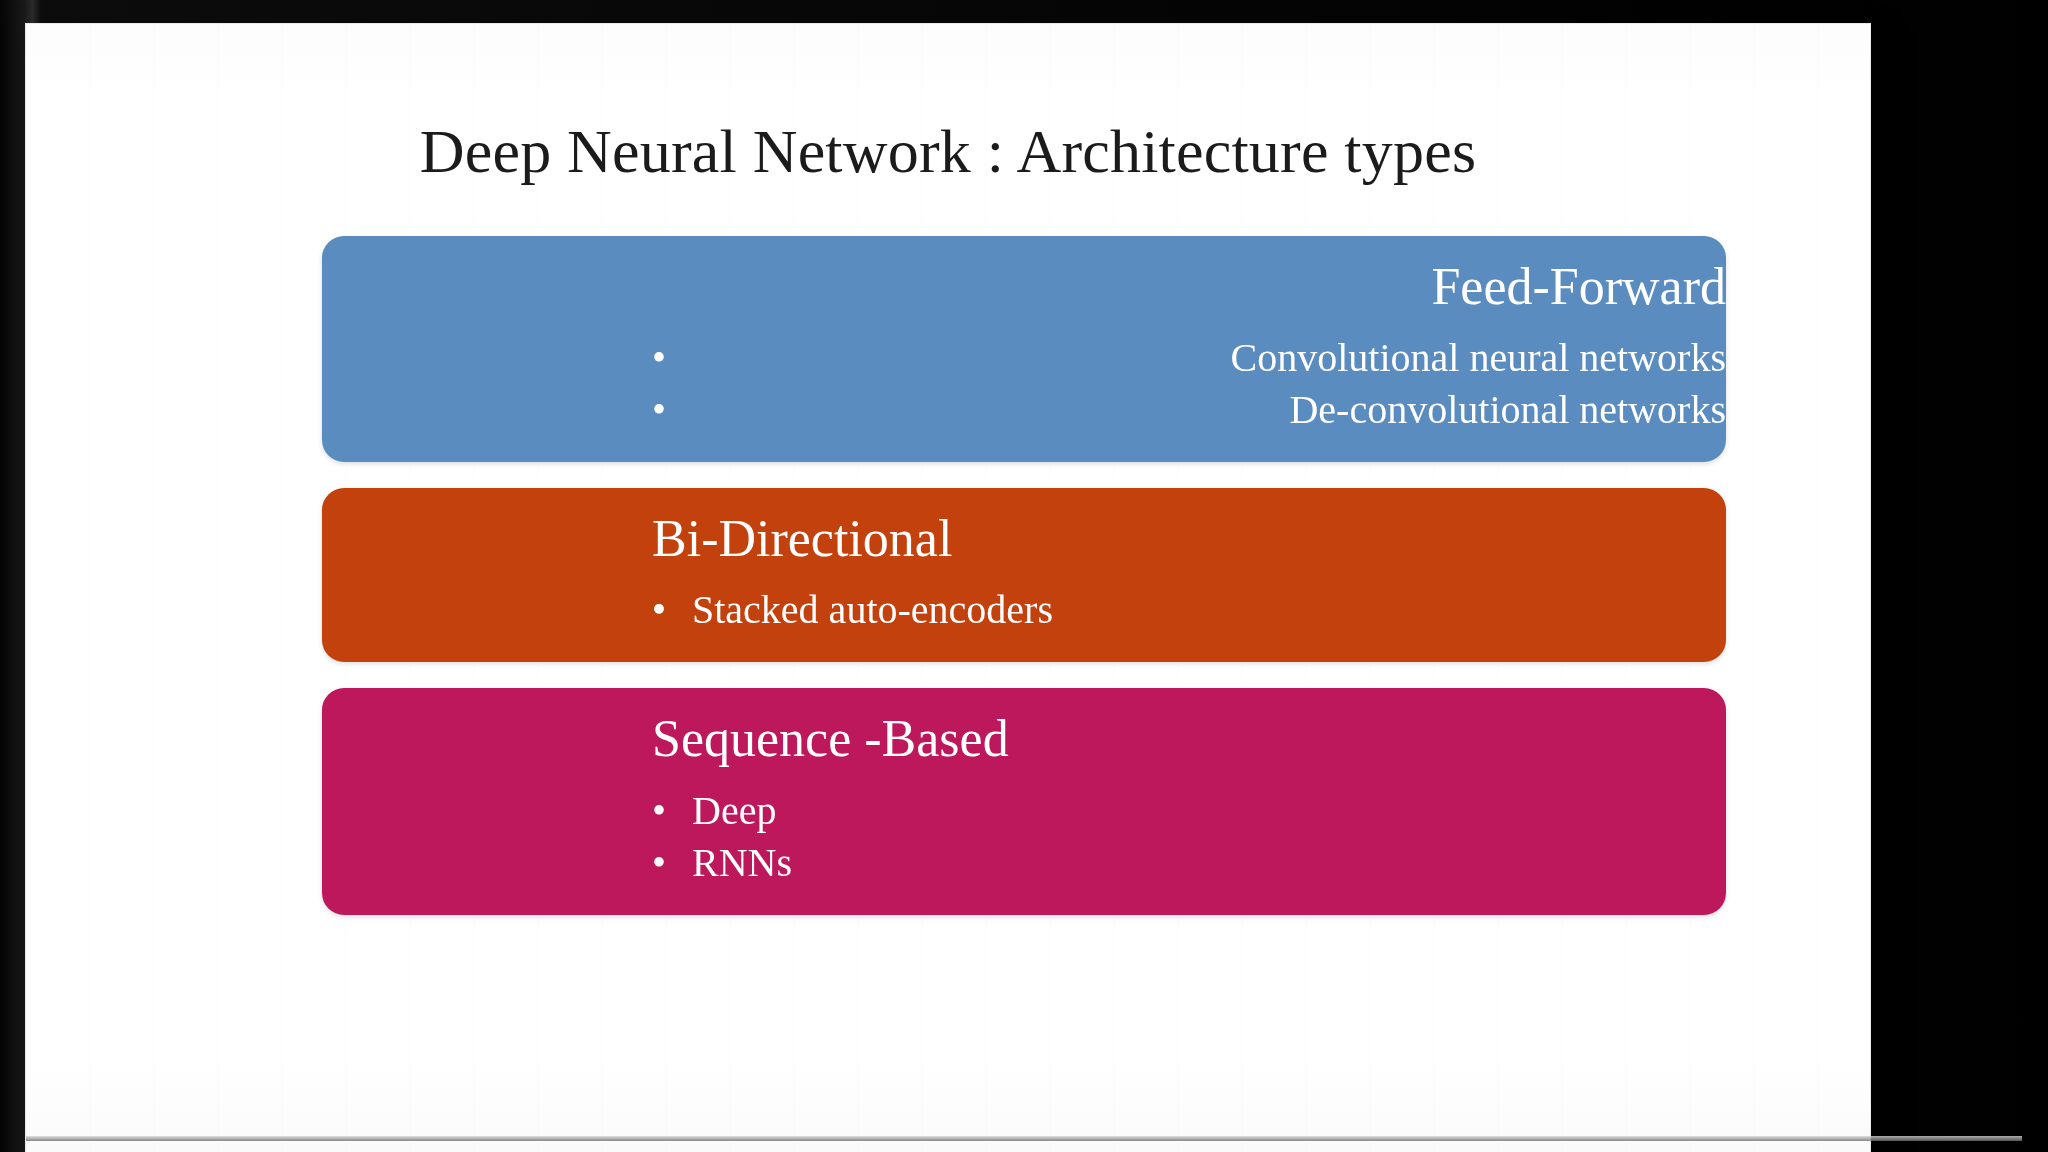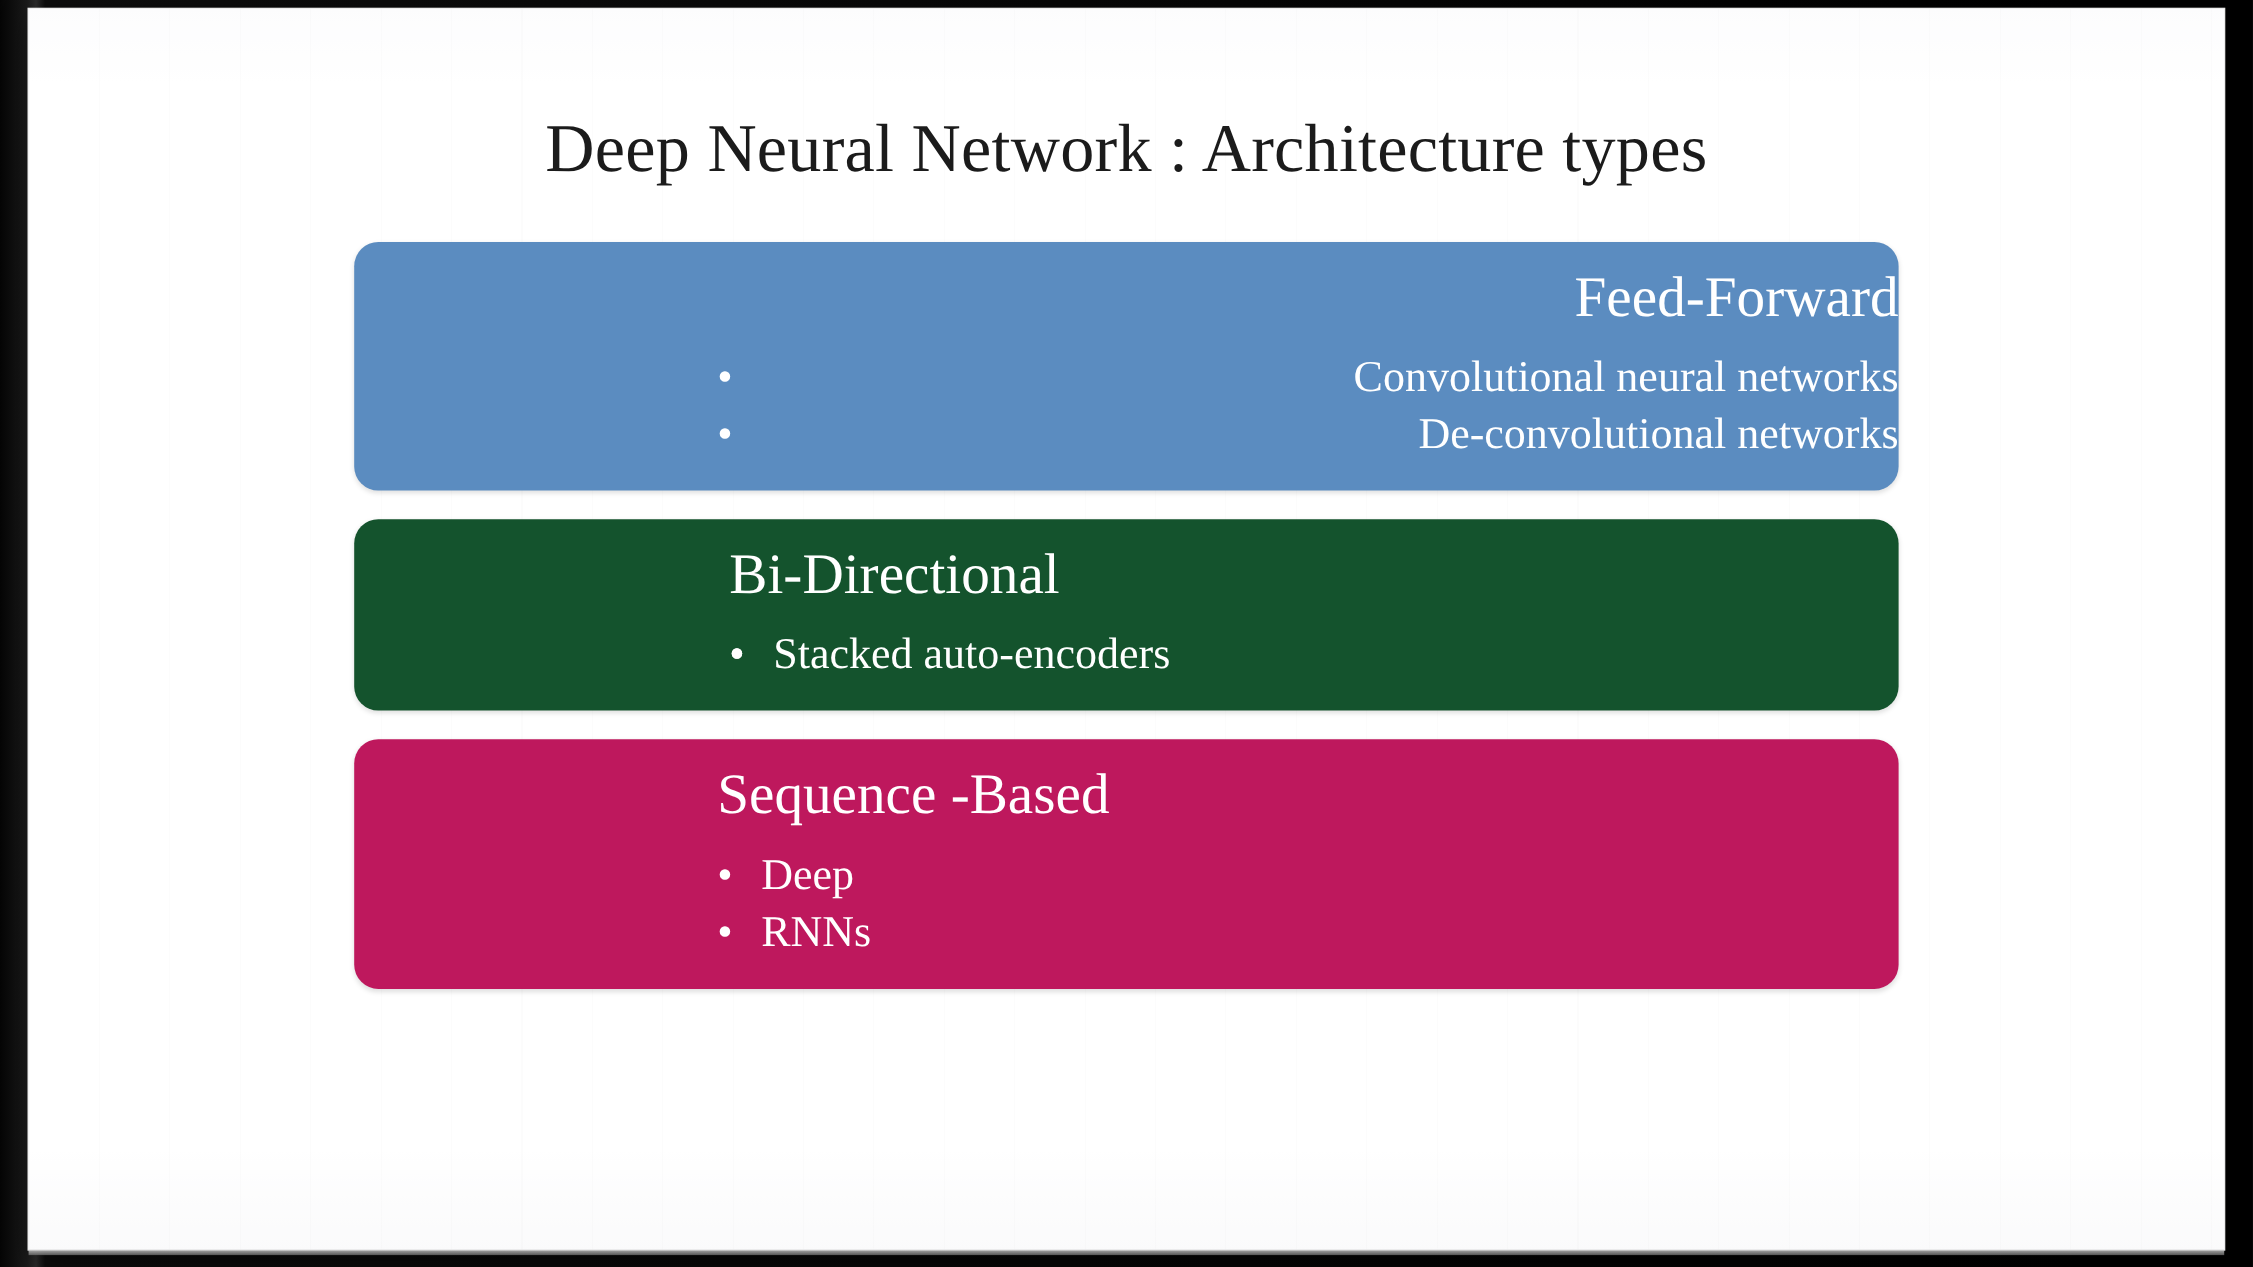--- a/index.html
+++ b/index.html
@@ -20,22 +20,22 @@
     width: 2048px;
     height: 1152px;
     background: linear-gradient(90deg, #050505 0%, #1a1a1a 1.2%, #2b2b2b 1.6%, #0d0d0d 2.0%, #000 100%);
     box-sizing: border-box;
   }
 
   
   #slide-canvas {
     position: absolute;
     left: 26px;
-    top: 8px;
-    width: 1996px;
+    top: 24px;
+    width: 1844px;
     height: 1128px;
     background: #ffffff;
     box-shadow: 0 0 0 1px #e9e9e9, 6px 10px 26px rgba(0,0,0,0.55);
     overflow: hidden;
   }
 
   
   #paper-texture {
     position: absolute;
     inset: 0;
@@ -149,21 +149,21 @@
             <span class="bullet-dot">•</span>
             <span>Convolutional neural networks</span>
           </li>
           <li class="bullet-item">
             <span class="bullet-dot">•</span>
             <span>De-convolutional networks</span>
           </li>
         </ul>
       </div>
 
-      <div class="arch-box" style="background: #14532d; padding-left: 11px;">
+      <div class="arch-box" style="background: #c2410c;">
         <div class="box-title">Bi-Directional</div>
         <ul class="bullet-list">
           <li class="bullet-item">
             <span class="bullet-dot">•</span>
           </li>
           <li class="bullet-item">
             <span class="bullet-dot">•</span>
             <span>Stacked auto-encoders</span>
           </li>
         </ul>

